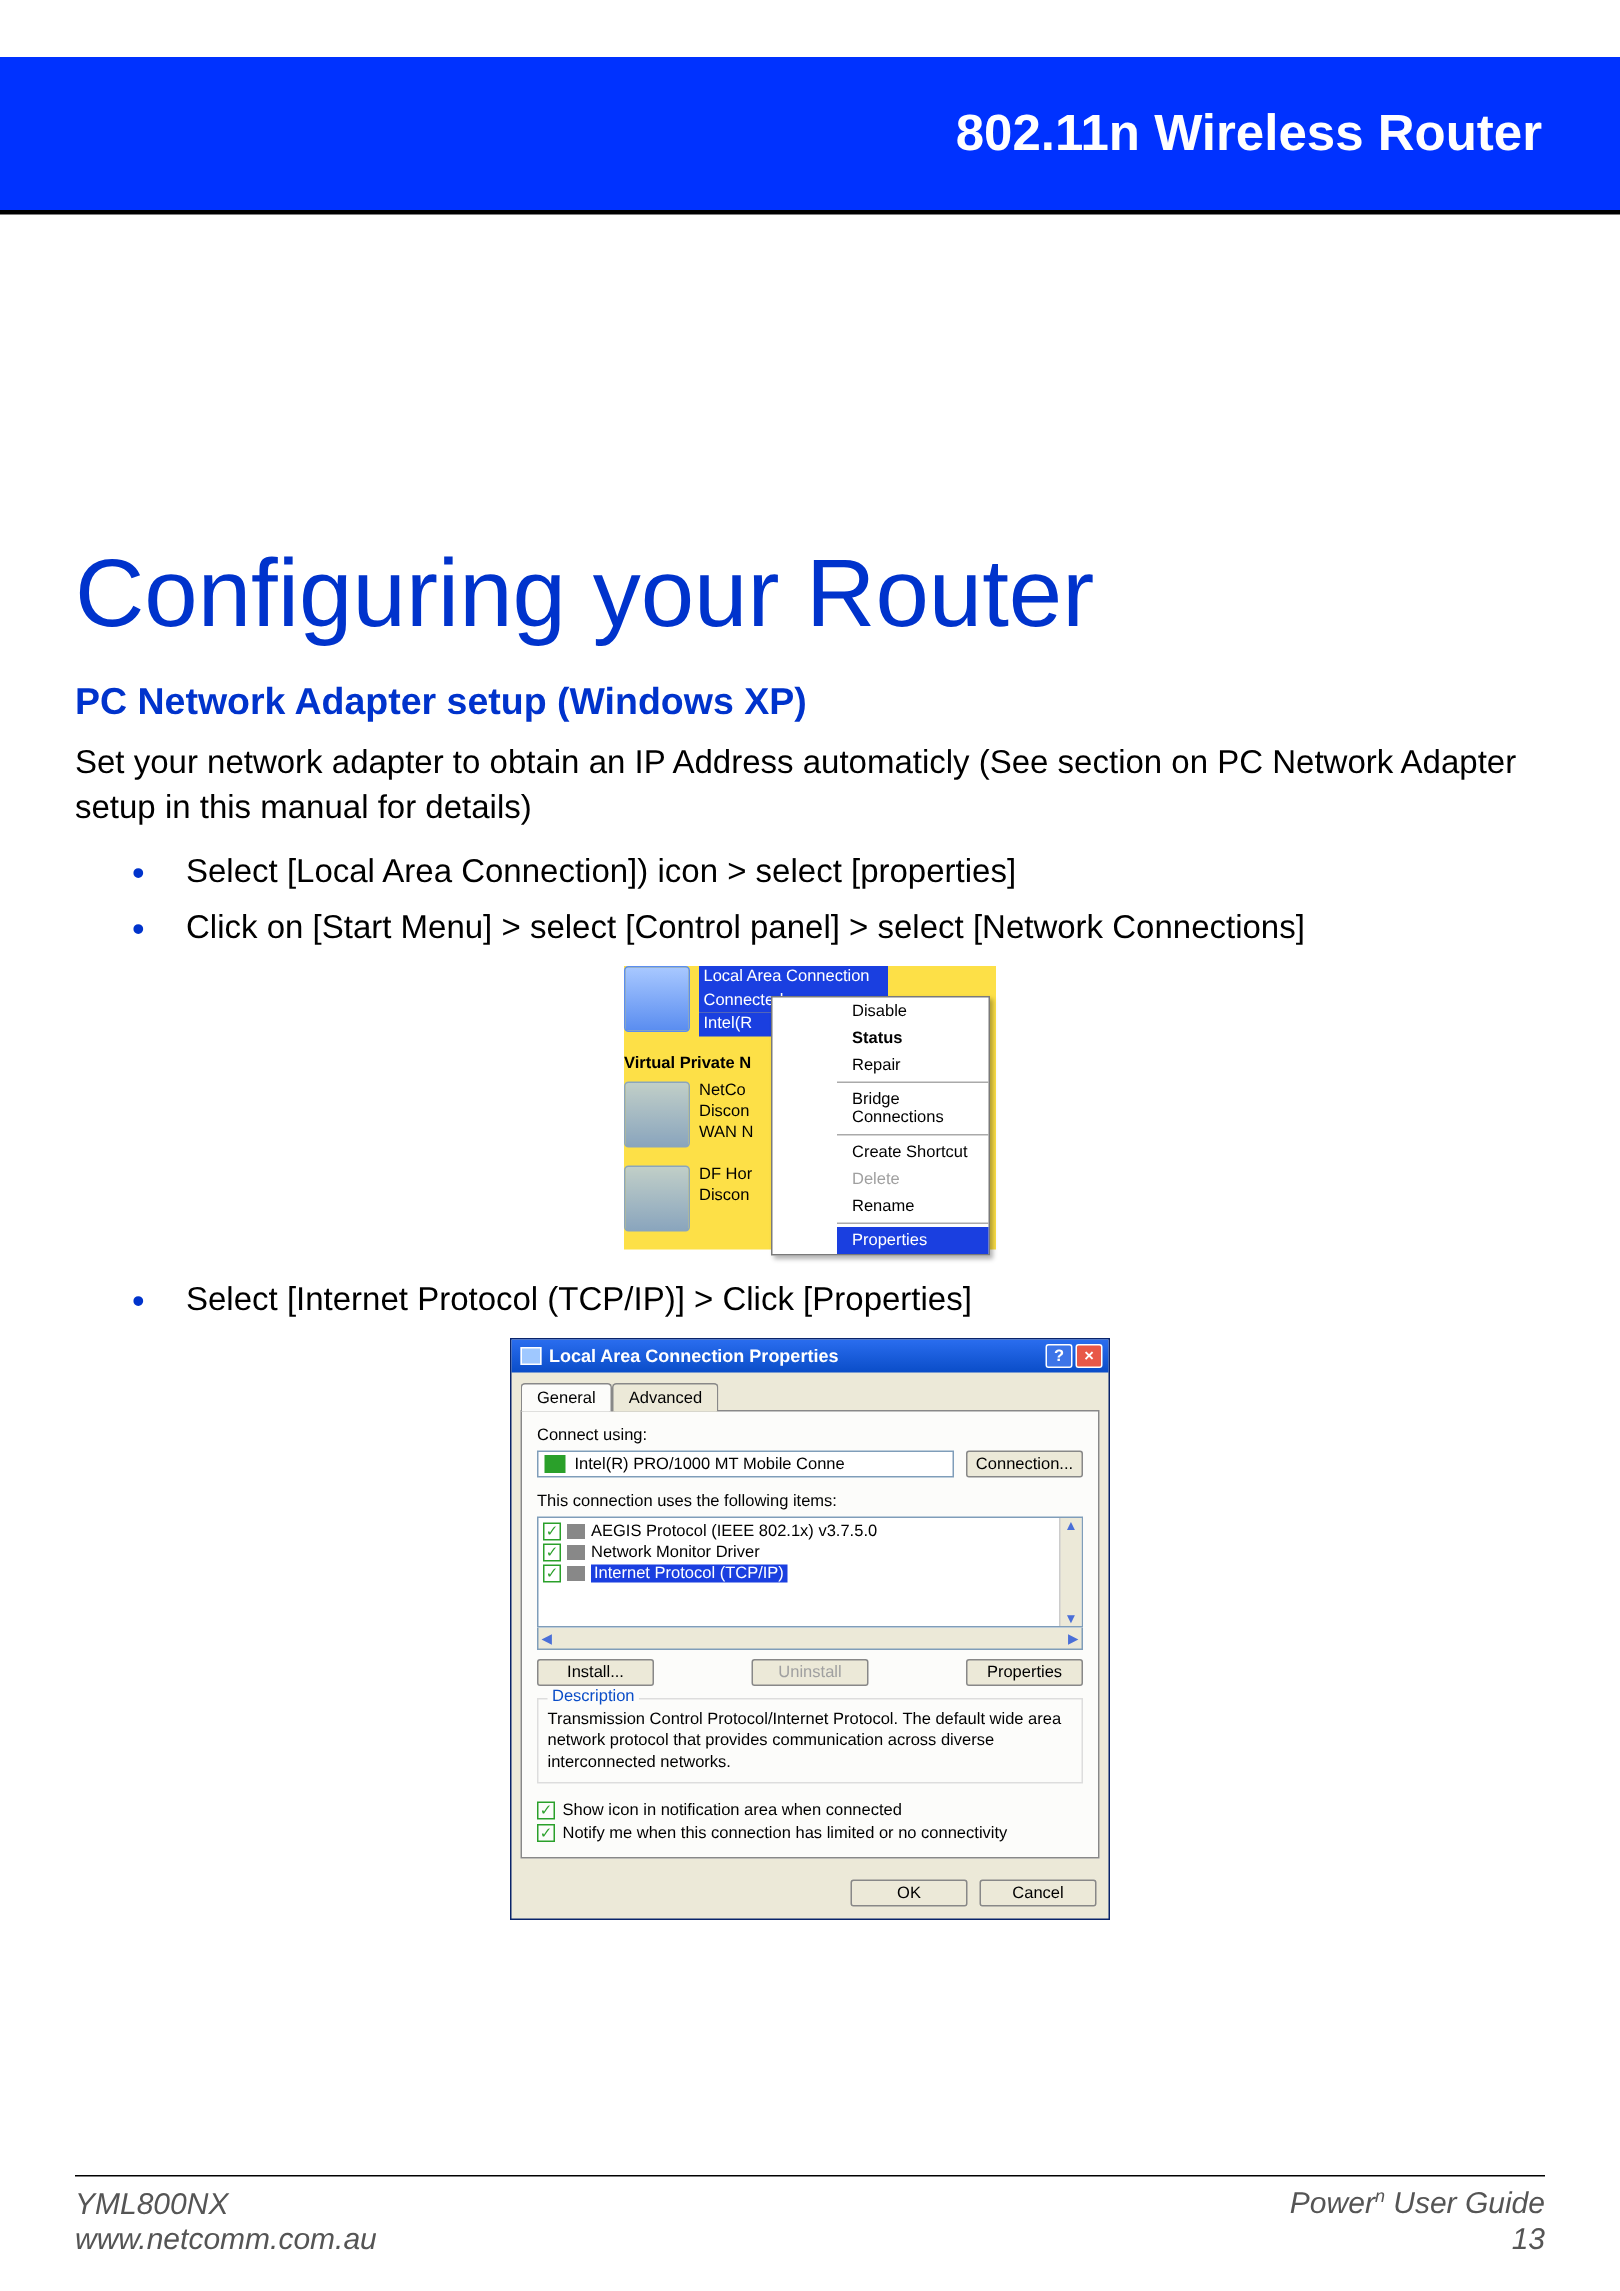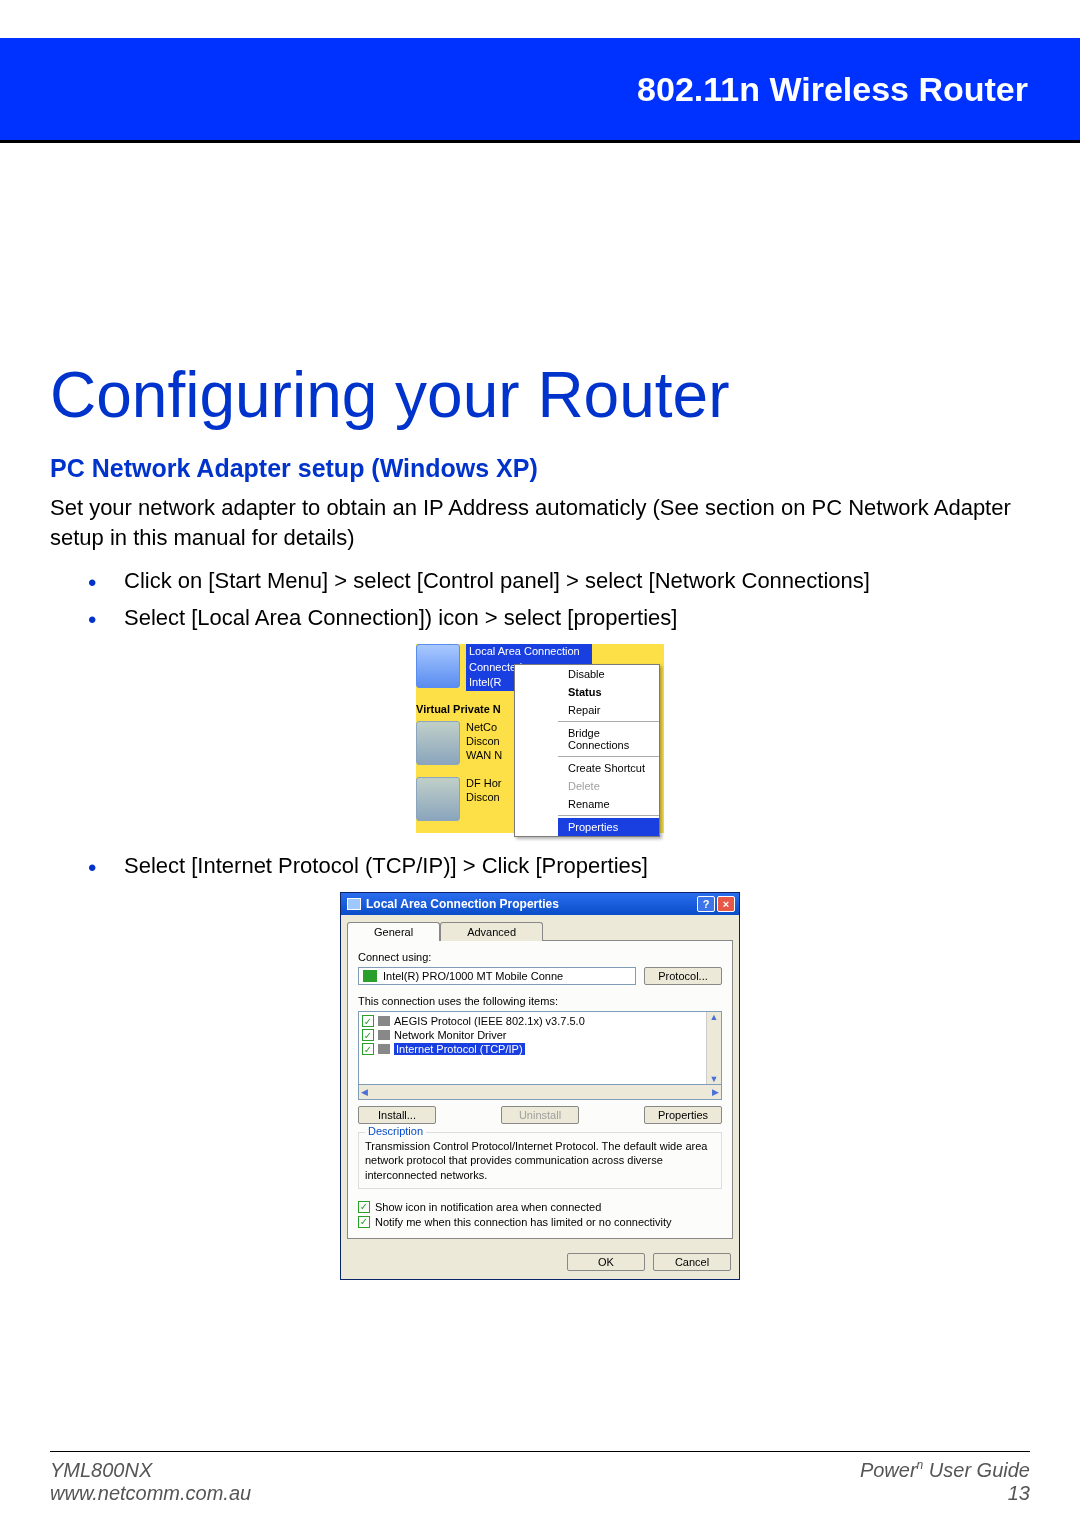--- a/index.html
+++ b/index.html
@@ -125,21 +125,21 @@
   .fig2 .titlebar {
     background:linear-gradient(#2a6def,#0a4dc8);
     color:#fff; font-weight:bold;
     display:flex;align-items:center;justify-content:space-between;
     padding:3px 4px 3px 6px; font-size:12px;
   }
   .fig2 .titlebar .tbtns { display:flex; gap:2px;}
   .fig2 .tbtn { width:18px;height:16px;background:#e85848;border:1px solid #fff;border-radius:2px;display:flex;align-items:center;justify-content:center;color:#fff;font-size:11px;font-weight:bold;}
   .fig2 .tbtn.q { background:#3d75e8;}
   .fig2 .tabs { display:flex; padding:6px 6px 0 6px; gap:0;}
-  .fig2 .tab { padding:3px 26px; border:1px solid #888; border-bottom:none; background:#ece9d8; border-radius:3px 3px 0 0; position:relative; top:1px;}
+  .fig2 .tab { padding:3px 10px; border:1px solid #888; border-bottom:none; background:#ece9d8; border-radius:3px 3px 0 0; position:relative; top:1px;}
   .fig2 .tab.active { background:#fcfcfa; z-index:2;}
   .fig2 .panel { margin:0 6px 6px 6px; background:#fcfcfa; border:1px solid #888; padding:10px;}
   .fig2 .field { background:#fff;border:1px solid #7f9db9;padding:2px 4px; display:flex;align-items:center;gap:6px;}
   .fig2 .nic-ico { width:14px;height:12px;background:#2aa02a;display:inline-block;}
   .fig2 .btn { background:#ece9d8;border:1px solid #888;border-radius:2px;padding:2px 0;width:78px;text-align:center;}
   .fig2 .btn.disabled { color:#a0a0a0;}
   .fig2 .listbox { background:#fff;border:1px solid #7f9db9;height:74px;position:relative;padding:3px 16px 3px 3px;}
   .fig2 .listbox .itm { display:flex;align-items:center;gap:4px;margin-bottom:2px;}
   .fig2 .chk { width:12px;height:12px;border:1px solid #2aa02a;display:inline-flex;align-items:center;justify-content:center;color:#2aa02a;font-size:10px;}
   .fig2 .proto-ico { width:12px;height:10px;background:#888;display:inline-block;}
@@ -175,22 +175,22 @@
 <div class="top-blue-bar">
   <span>802.11n Wireless Router</span>
 </div>
 
 <div class="content">
   <h1>Configuring your Router</h1>
   <h2>PC Network Adapter setup (Windows XP)</h2>
   <p class="para">Set your network adapter to obtain an IP Address automaticly (See section on PC Network Adapter setup in this manual for details)</p>
 
   <ul class="bullets">
+    <li>Select [Local Area Connection]) icon &gt; select [properties]</li>
     <li>Click on [Start Menu] &gt; select [Control panel] &gt; select [Network Connections]</li>
-    <li>Select [Local Area Connection]) icon &gt; select [properties]</li>
   </ul>
 
   <div class="figure-wrap">
     <div class="fig1">
       <div class="row">
         <span class="icon48"></span>
         <div class="lbl-col">
           <div class="lac-title">Local Area Connection</div>
           <div class="lac-title">Connected</div>
           <div class="lac-title">Intel(R</div>
@@ -249,21 +249,21 @@
         <div class="tab active">General</div>
         <div class="tab">Advanced</div>
       </div>
       <div class="panel">
         <div>Connect using:</div>
         <div style="display:flex;gap:8px;margin:4px 0 10px 0;align-items:center;">
           <div class="field" style="flex:1">
             <span class="nic-ico"></span>
             <span>Intel(R) PRO/1000 MT Mobile Conne</span>
           </div>
-          <div class="btn">Protocol...</div>
+          <div class="btn">Connection...</div>
         </div>
         <div>This connection uses the following items:</div>
         <div class="listbox" style="margin-top:4px;">
           <div class="itm">
             <span class="chk">✓</span>
             <span class="proto-ico"></span>
             <span>AEGIS Protocol (IEEE 802.1x) v3.7.5.0</span>
           </div>
           <div class="itm">
             <span class="chk">✓</span>

